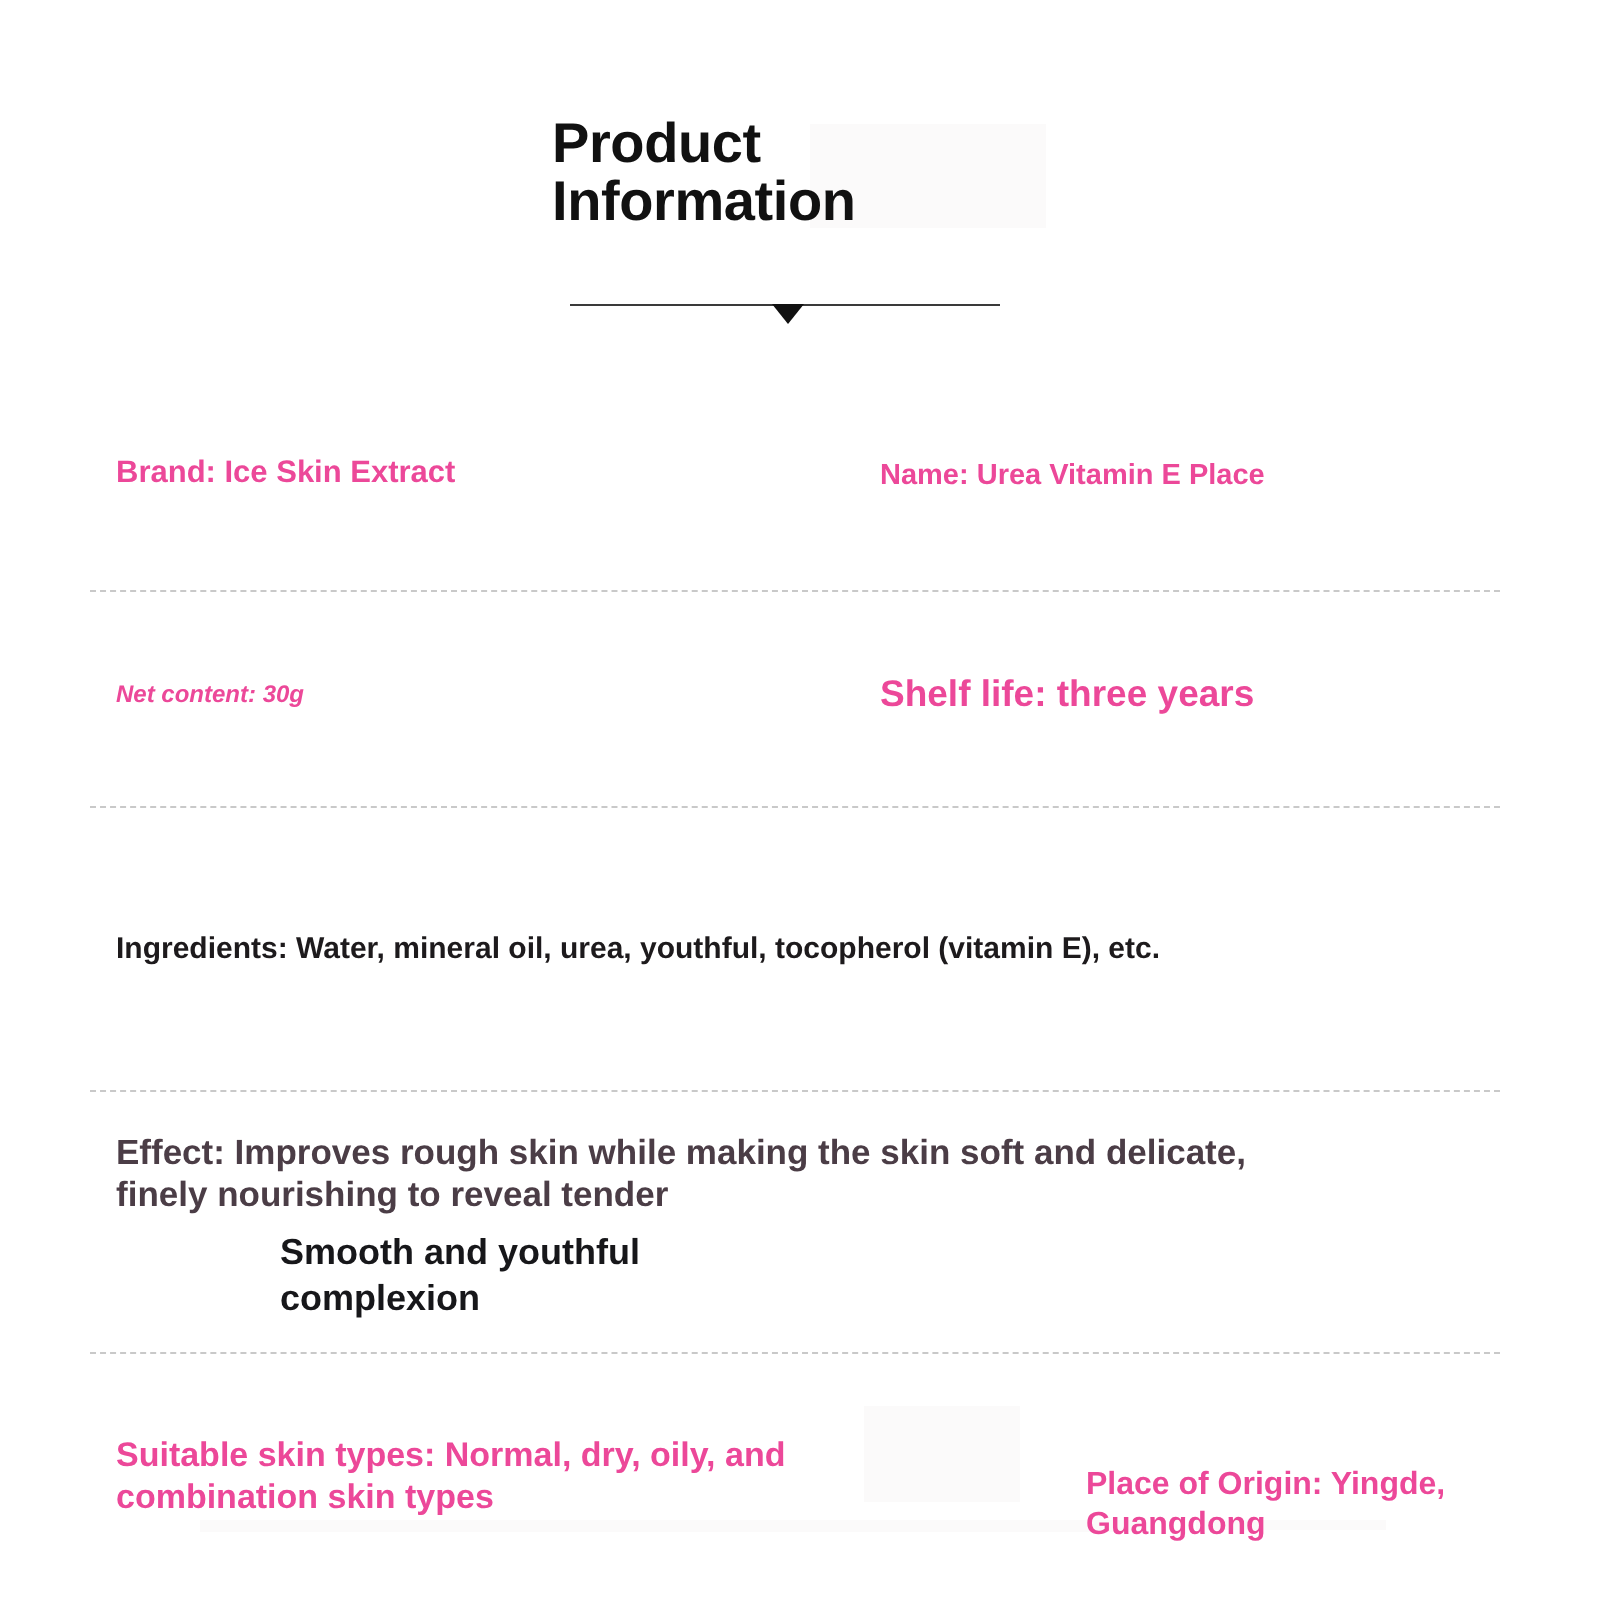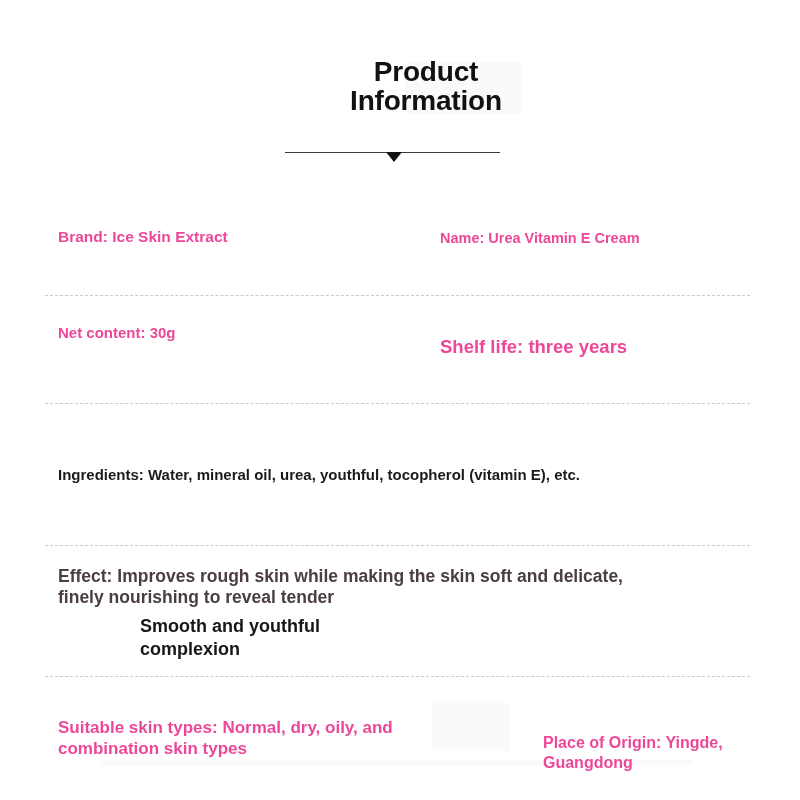--- a/index.html
+++ b/index.html
@@ -37,21 +37,20 @@
     position: absolute;
     left: 276px;
     top: 58px;
     width: 300px;
     font-size: 28px;
     font-weight: bold;
     line-height: 1.03;
     letter-spacing: -0.2px;
     color: #111111;
     white-space: pre-line;
-    text-align: center;
   }
   .divider {
     position: absolute;
     left: 285px;
     top: 152px;
     width: 215px;
     height: 1px;
     background: #3a3a3a;
   }
   .divider-arrow {
@@ -87,21 +86,21 @@
     height: 0;
     border-top: 1px dashed #c9c9c9;
   }
 
   
   .r1-left  { top: 228px; font-size: 15.5px; }
   .r1-right { top: 230px; left: 440px; font-size: 14.5px; }
   .sep-1    { top: 295px; }
 
   
-  .r2-left  { top: 324px; font-size: 15px; }
+  .r2-left  { top: 340px; font-size: 12px; font-style: italic; }
   .r2-right { top: 336px; left: 440px; font-size: 18.5px; text-align: center; }
   .sep-2    { top: 403px; }
 
   
   .r3-left  { top: 466px; font-size: 15px; color: #1d1a1c; }
   .sep-3    { top: 545px; }
 
   
   .r4-left {
     top: 566px;
@@ -133,21 +132,21 @@
 
 <div class="header">
   <div class="title">Product
 Information</div>
   <div class="divider"></div>
   <div class="divider-arrow"></div>
 </div>
 
 <div class="row">
   <div class="cell left r1-left">Brand: Ice Skin Extract</div>
-  <div class="cell r1-right">Name: Urea Vitamin E Cream</div>
+  <div class="cell r1-right">Name: Urea Vitamin E Place</div>
   <div class="sep sep-1"></div>
 </div>
 
 <div class="row">
   <div class="cell left r2-left">Net content: 30g</div>
   <div class="cell r2-right">Shelf life: three years</div>
   <div class="sep sep-2"></div>
 </div>
 
 <div class="row">

